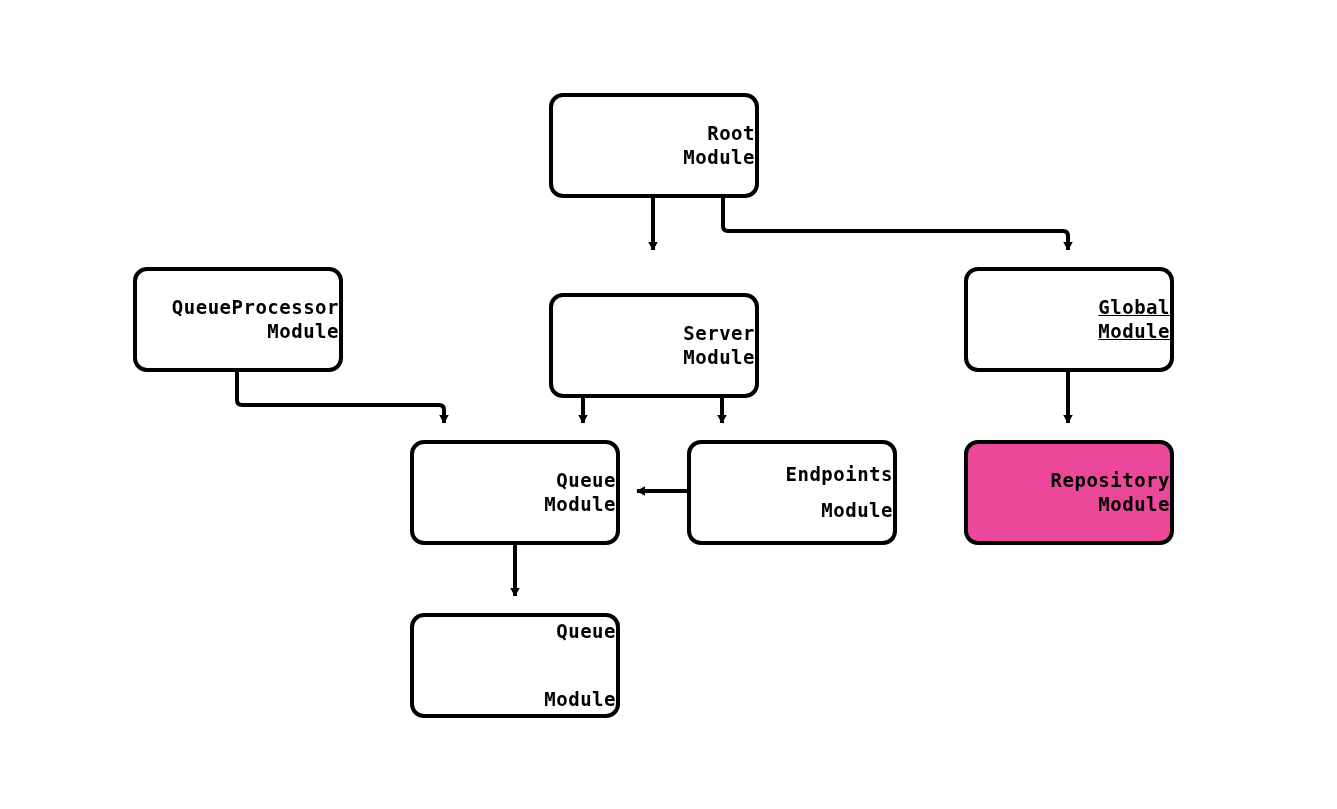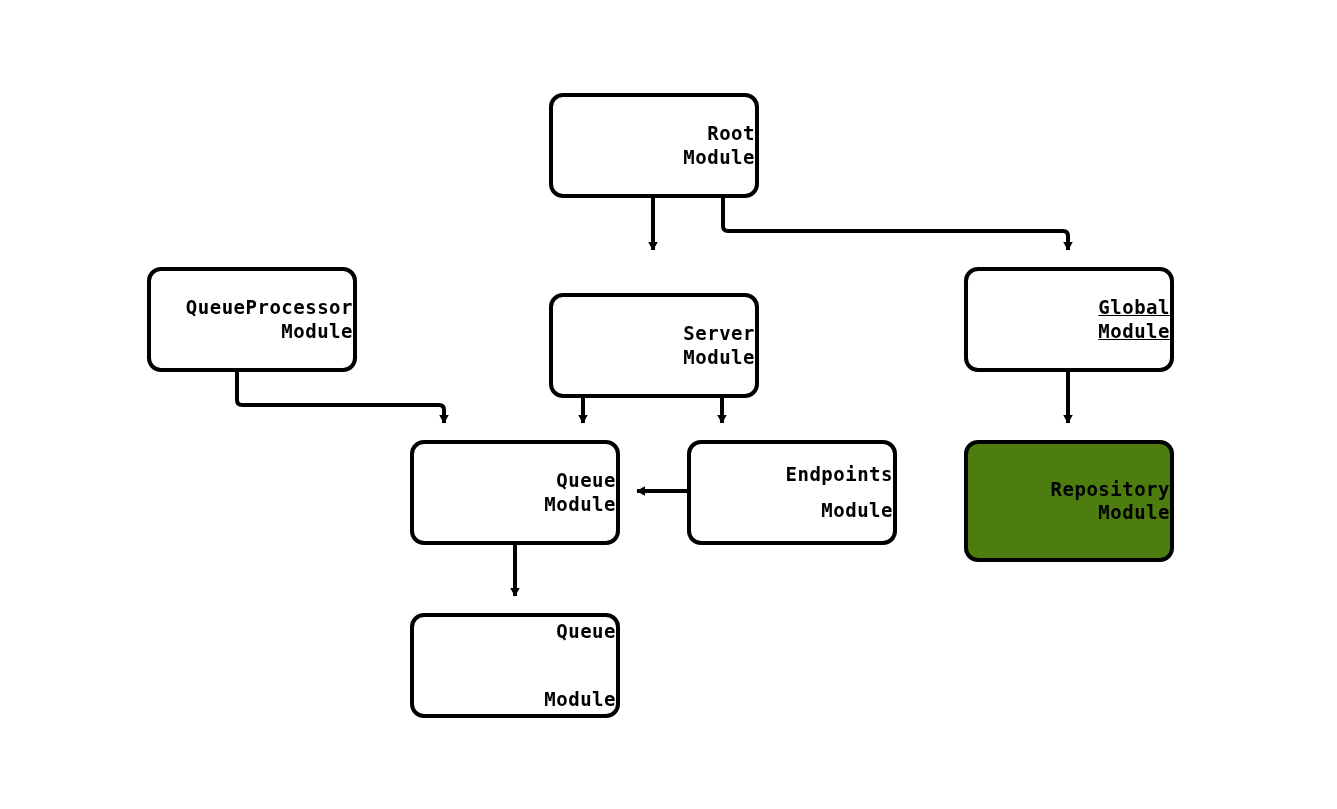--- a/index.html
+++ b/index.html
@@ -68,41 +68,41 @@
         <path d="M 1068,372 L 1068,423" stroke="#000000" marker-end="url(#arrow-down)"></path>
         <path d="M 515,545 L 515,596" stroke="#000000" marker-end="url(#arrow-down)"></path>
       </g>
   </svg>
 
   <div id="node-layer">
       <div class="node" style="left: 549px; top: 93px; width: 210px; height: 105px; background: rgb(255, 255, 255); border-color: rgb(0, 0, 0);">
         <span class="ln">Root</span>
         <span class="ln">Module</span>
       </div>
-      <div class="node" style="left: 147px; top: 267px; width: 210px; height: 105px; background: rgb(255, 255, 255); border-color: rgb(0, 0, 0);">
+      <div class="node" style="left: 133px; top: 267px; width: 210px; height: 105px; background: rgb(255, 255, 255); border-color: rgb(0, 0, 0);">
         <span class="ln">QueueProcessor</span>
         <span class="ln">Module</span>
       </div>
       <div class="node" style="left: 549px; top: 254px; width: 210px; height: 105px; background: rgb(255, 255, 255); border-color: rgb(0, 0, 0); margin-top: 39px;">
         <span class="ln">Server</span>
         <span class="ln">Module</span>
       </div>
       <div class="node" style="left: 964px; top: 267px; width: 210px; height: 105px; background: rgb(255, 255, 255); border-color: rgb(0, 0, 0); text-decoration: underline;">
         <span class="ln">Global</span>
         <span class="ln">Module</span>
       </div>
       <div class="node" style="left: 410px; top: 440px; width: 210px; height: 105px; background: rgb(255, 255, 255); border-color: rgb(0, 0, 0);">
         <span class="ln">Queue</span>
         <span class="ln">Module</span>
       </div>
       <div class="node" style="left: 687px; top: 440px; width: 210px; height: 105px; background: rgb(255, 255, 255); border-color: rgb(0, 0, 0); gap: 12px;">
         <span class="ln">Endpoints</span>
         <span class="ln">Module</span>
       </div>
-      <div class="node" style="left: 964px; top: 440px; width: 210px; height: 122px; background: #4d7c0f; border-color: rgb(0, 0, 0);">
+      <div class="node" style="left: 964px; top: 440px; width: 210px; height: 105px; background: #ec4899; border-color: rgb(0, 0, 0);">
         <span class="ln">Repository</span>
         <span class="ln">Module</span>
       </div>
       <div class="node" style="left: 410px; top: 613px; width: 210px; height: 105px; background: rgb(255, 255, 255); border-color: rgb(0, 0, 0); gap: 44px;">
         <span class="ln">Queue</span>
         <span class="ln">Module</span>
       </div>
     </div>
 
 </div>

